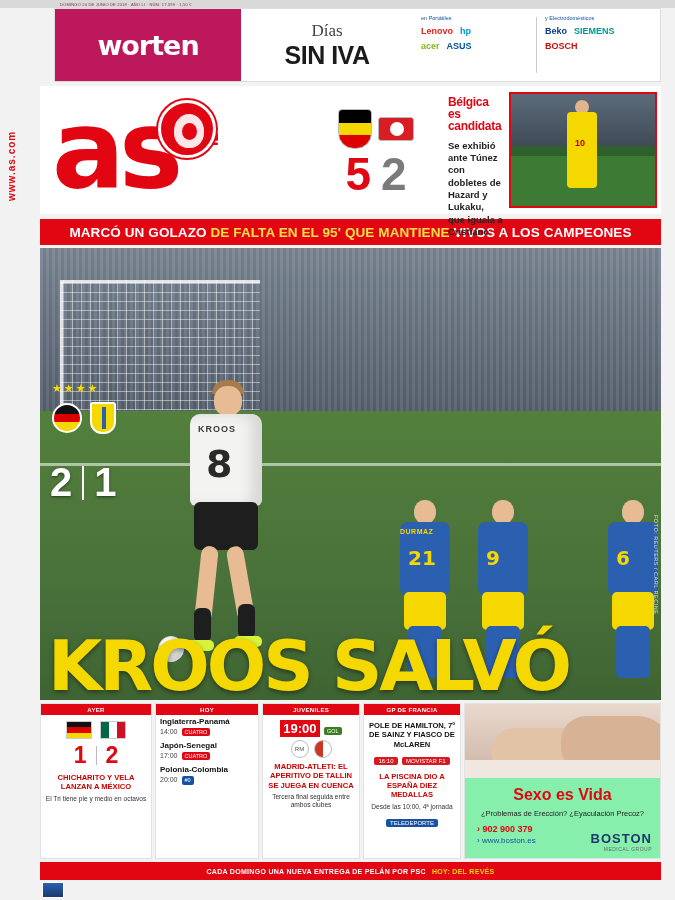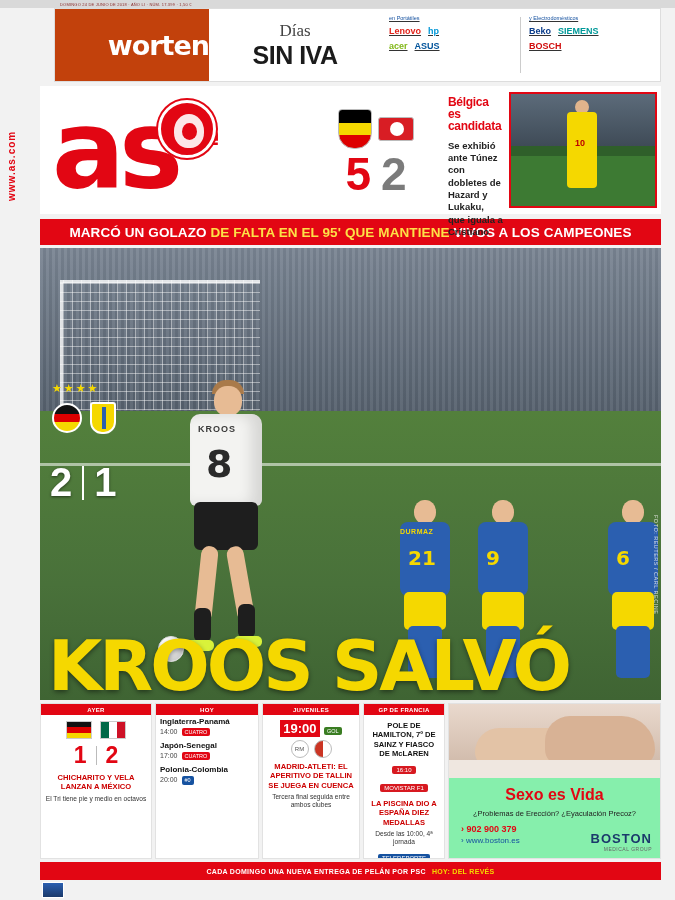--- a/index.html
+++ b/index.html
@@ -18,34 +18,34 @@
     padding-left: 60px; font-size: 4px; color: #8a2b2b; letter-spacing: .2px;
   }
 
   
   .advert {
     position: relative; height: 74px; margin: 0 14px 0 54px;
     background: #ffffff; border: 1px solid #dddddd;
     display: flex; align-items: stretch; overflow: hidden;
   }
   .ad-left {
-    background: #c2410c; color: #fff; width: 154px;
-    display: flex; align-items: center; justify-content: flex-end;
+    background: #be185d; color: #fff; width: 186px;
+    display: flex; align-items: center; justify-content: center;
   }
   .ad-left .logo {
     font-size: 27px; font-weight: bold; letter-spacing: -1px;
     font-family: "DejaVu Sans", sans-serif;
   }
   .ad-mid {
     flex: 0 0 172px; display: flex; flex-direction: column;
     align-items: center; justify-content: center; color: #1b1b1b;
   }
   .ad-mid .l1 { font-size: 17px; color: #444; font-family: "Liberation Serif", serif; }
   .ad-mid .l2 { font-size: 25px; font-weight: bold; letter-spacing: -.5px; }
-  .ad-right { flex: 1; display: flex; font-size: 6px; color: #333; text-decoration: underline; }
+  .ad-right { flex: 1; display: flex; font-size: 6px; color: #333; }
   .ad-col { flex: 1; padding: 6px 8px; }
   .ad-col .cap { font-size: 5.5px; color: #1652a0; margin-bottom: 5px; }
   .brandrow { display: flex; gap: 7px; align-items: center; margin-bottom: 5px; }
   .brand { font-size: 9px; font-weight: bold; }
   .brand.lenovo { color: #e2231a; }
   .brand.hp { color: #0096d6; }
   .brand.acer { color: #83b81a; }
   .brand.asus { color: #00539b; }
   .brand.beko { color: #0a3c8a; }
   .brand.siemens { color: #009999; }
@@ -303,21 +303,21 @@
     padding: 13px 4px 4px; overflow: hidden;
   }
   .bcol .tag {
     position: absolute; left: 0; right: 0; top: 0; height: 11px; background: #e20613;
     color: #fff; font-size: 6px; font-weight: bold; display: flex;
     align-items: center; justify-content: center; letter-spacing: .3px;
   }
   .bcol.w1 { width: 112px; }
   .bcol.w2 { width: 104px; }
   .bcol.w3 { width: 98px; }
-  .bcol.w4 { width: 82px; }
+  .bcol.w4 { width: 98px; }
 
   .mexflags { display: flex; justify-content: center; gap: 8px; margin-top: 4px; }
   .fl { width: 26px; height: 18px; border: 1px solid #ccc; }
   .fl.ger { background: linear-gradient(#111 0 33%, #d00 33% 66%, #f5d800 66%); }
   .fl.mex { background: linear-gradient(90deg, #006847 0 33%, #fff 33% 66%, #ce1126 66%); }
   .msc {
     display: flex; justify-content: center; align-items: center; gap: 9px;
     font-size: 23px; font-weight: bold; margin-top: 3px;
   }
   .msc .a { color: #e20613; }

